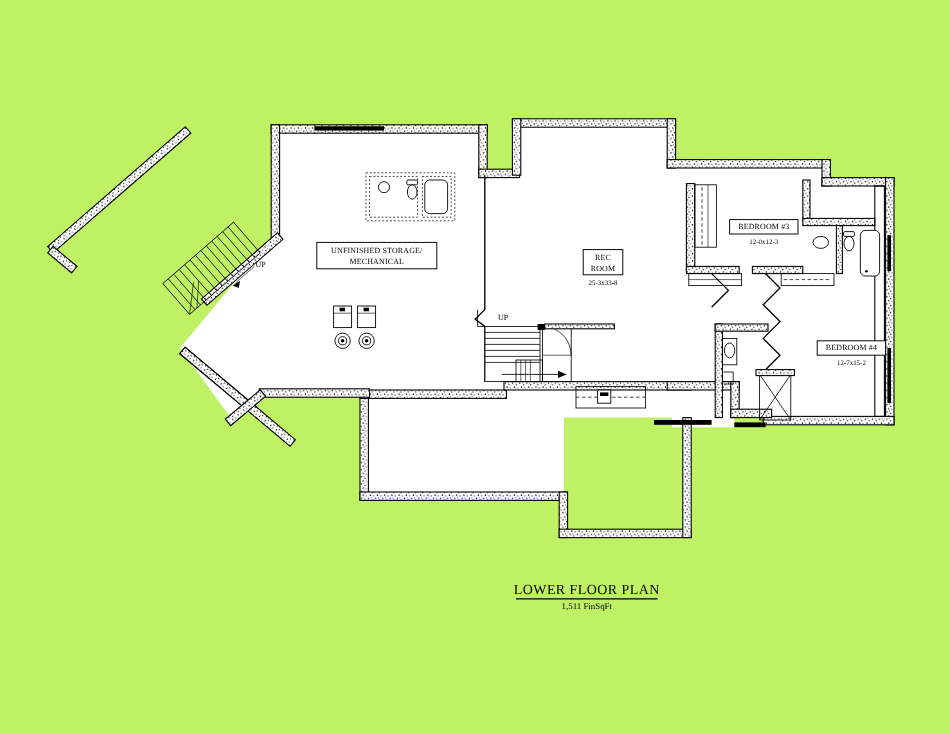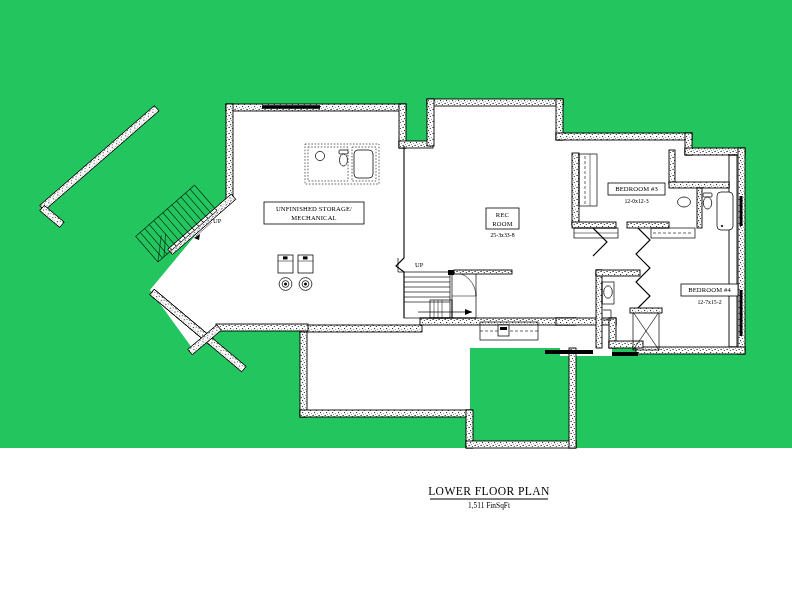--- a/index.html
+++ b/index.html
@@ -10,22 +10,22 @@
   body {
     width: 792px;
     height: 612px;
     overflow: hidden;
     font-family: "Liberation Serif", serif;
     color: #000000;
   }
   #plan-root {
     position: relative;
     width: 792px;
-    height: 448px;
-    background: #22c55e;
+    height: 612px;
+    background: #bef264;
   }
   svg#floorplan {
     position: absolute;
     top: 0;
     left: 0;
     width: 792px;
     height: 612px;
     display: block;
   }
   

